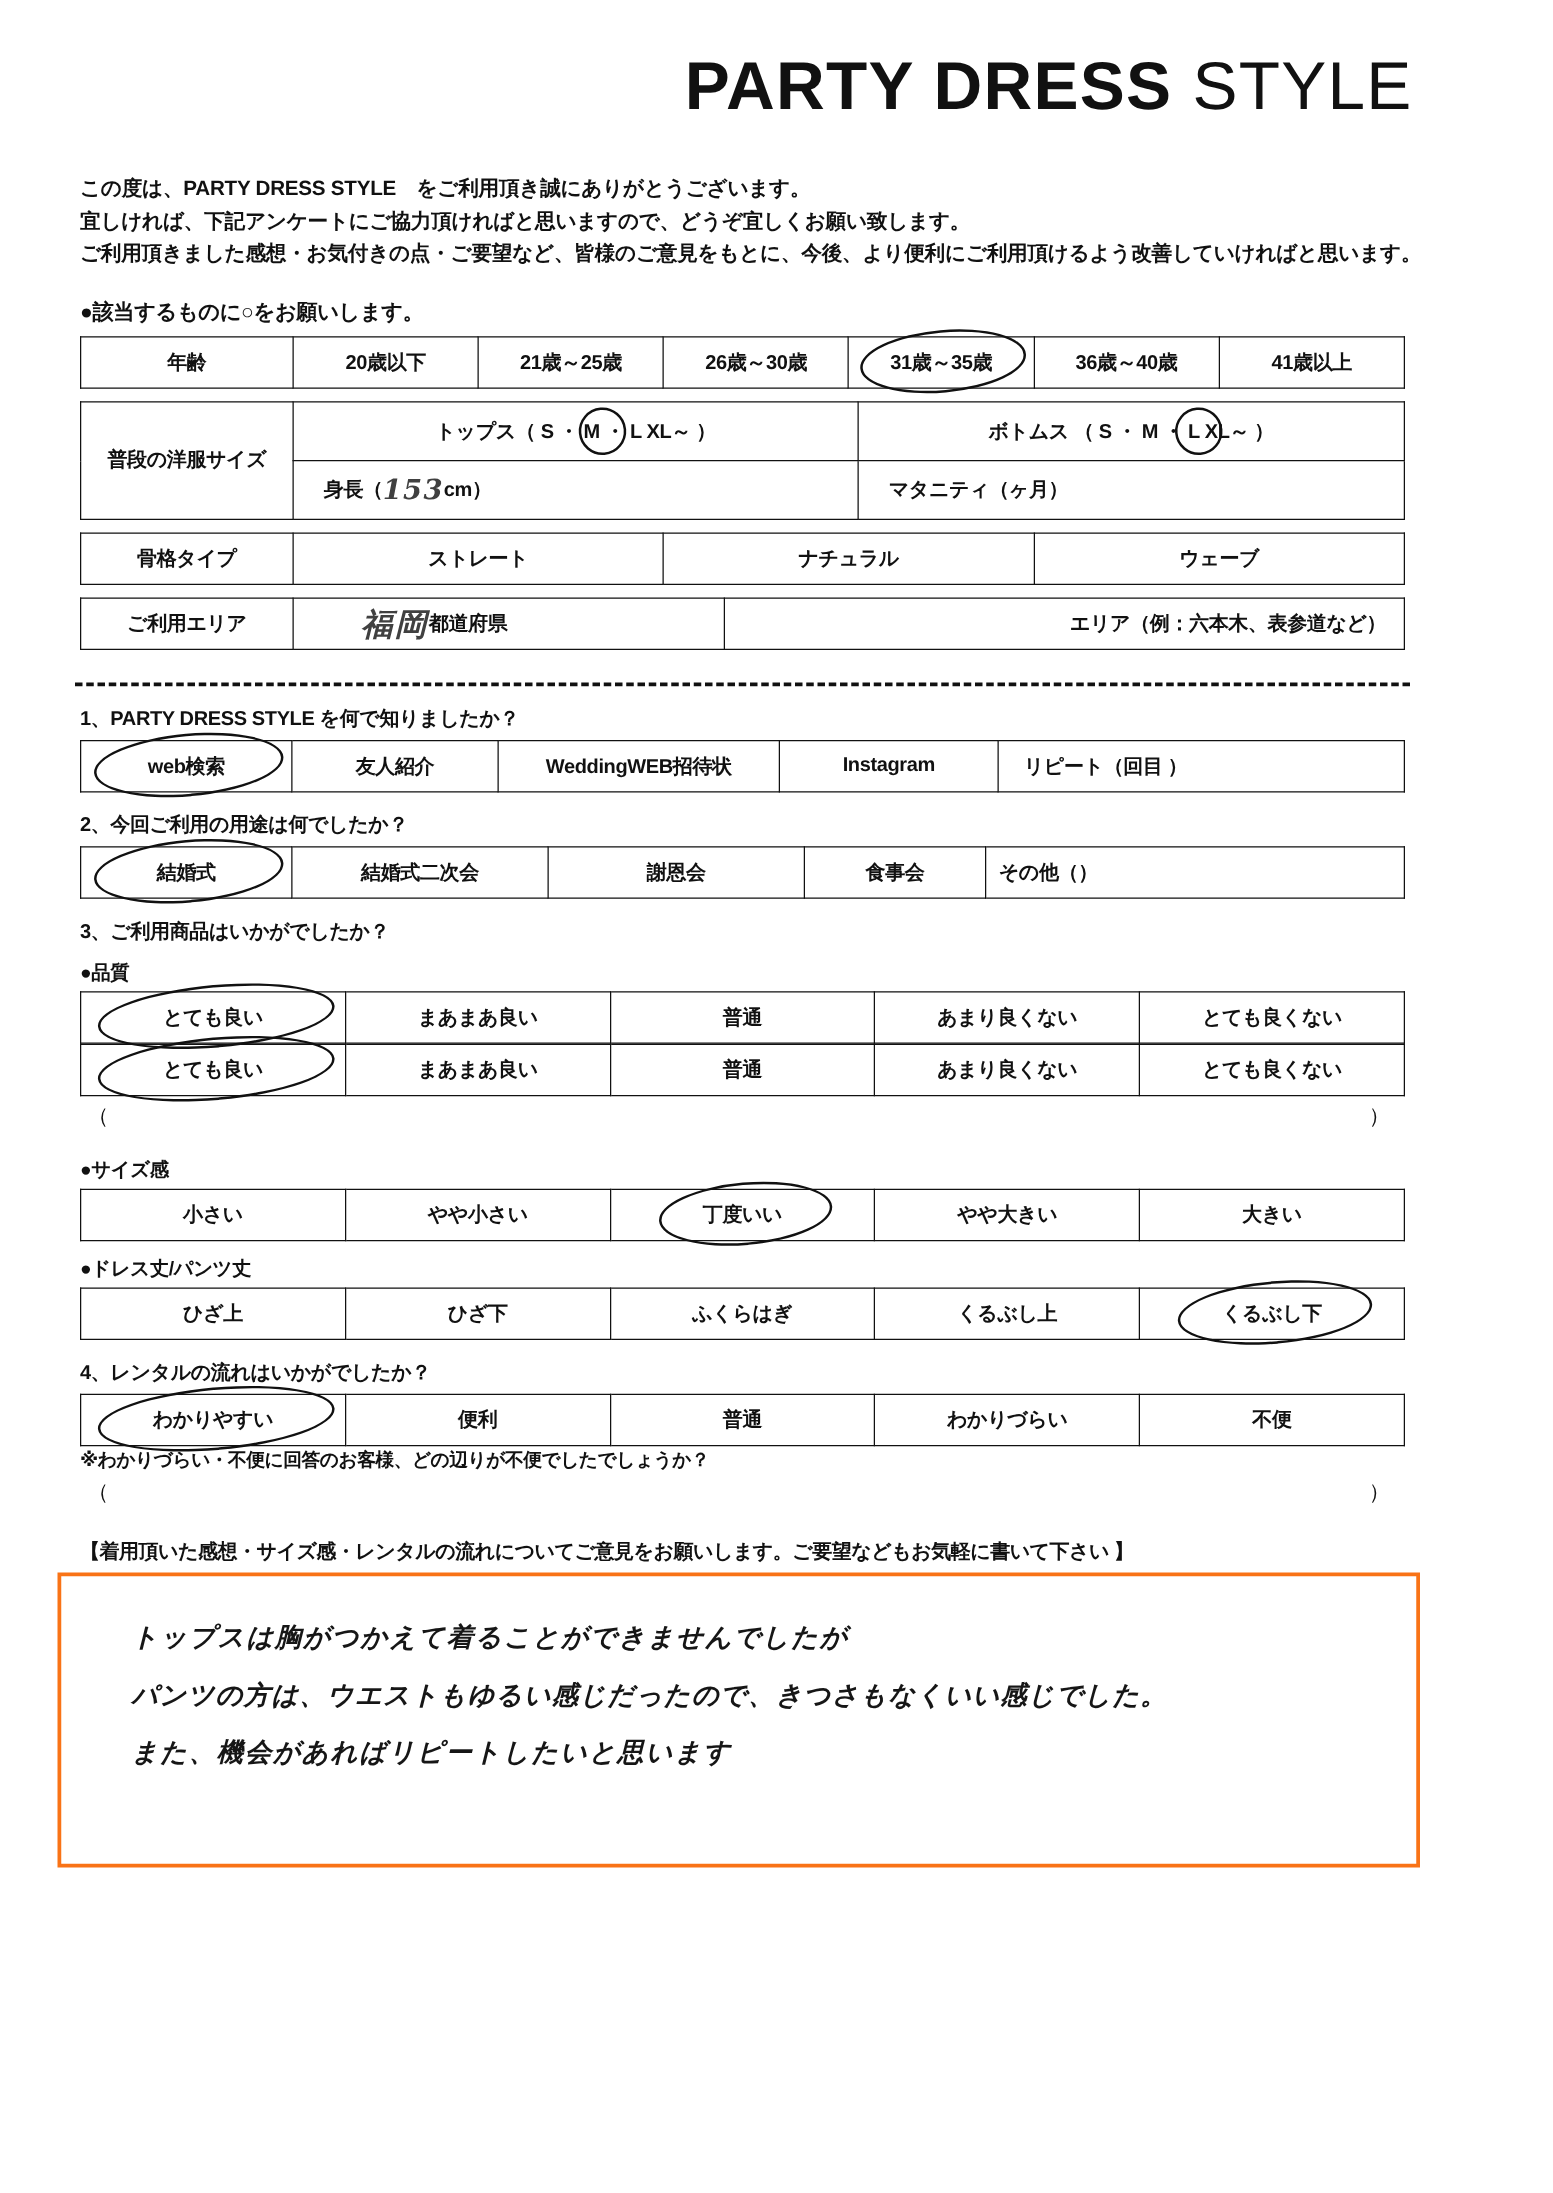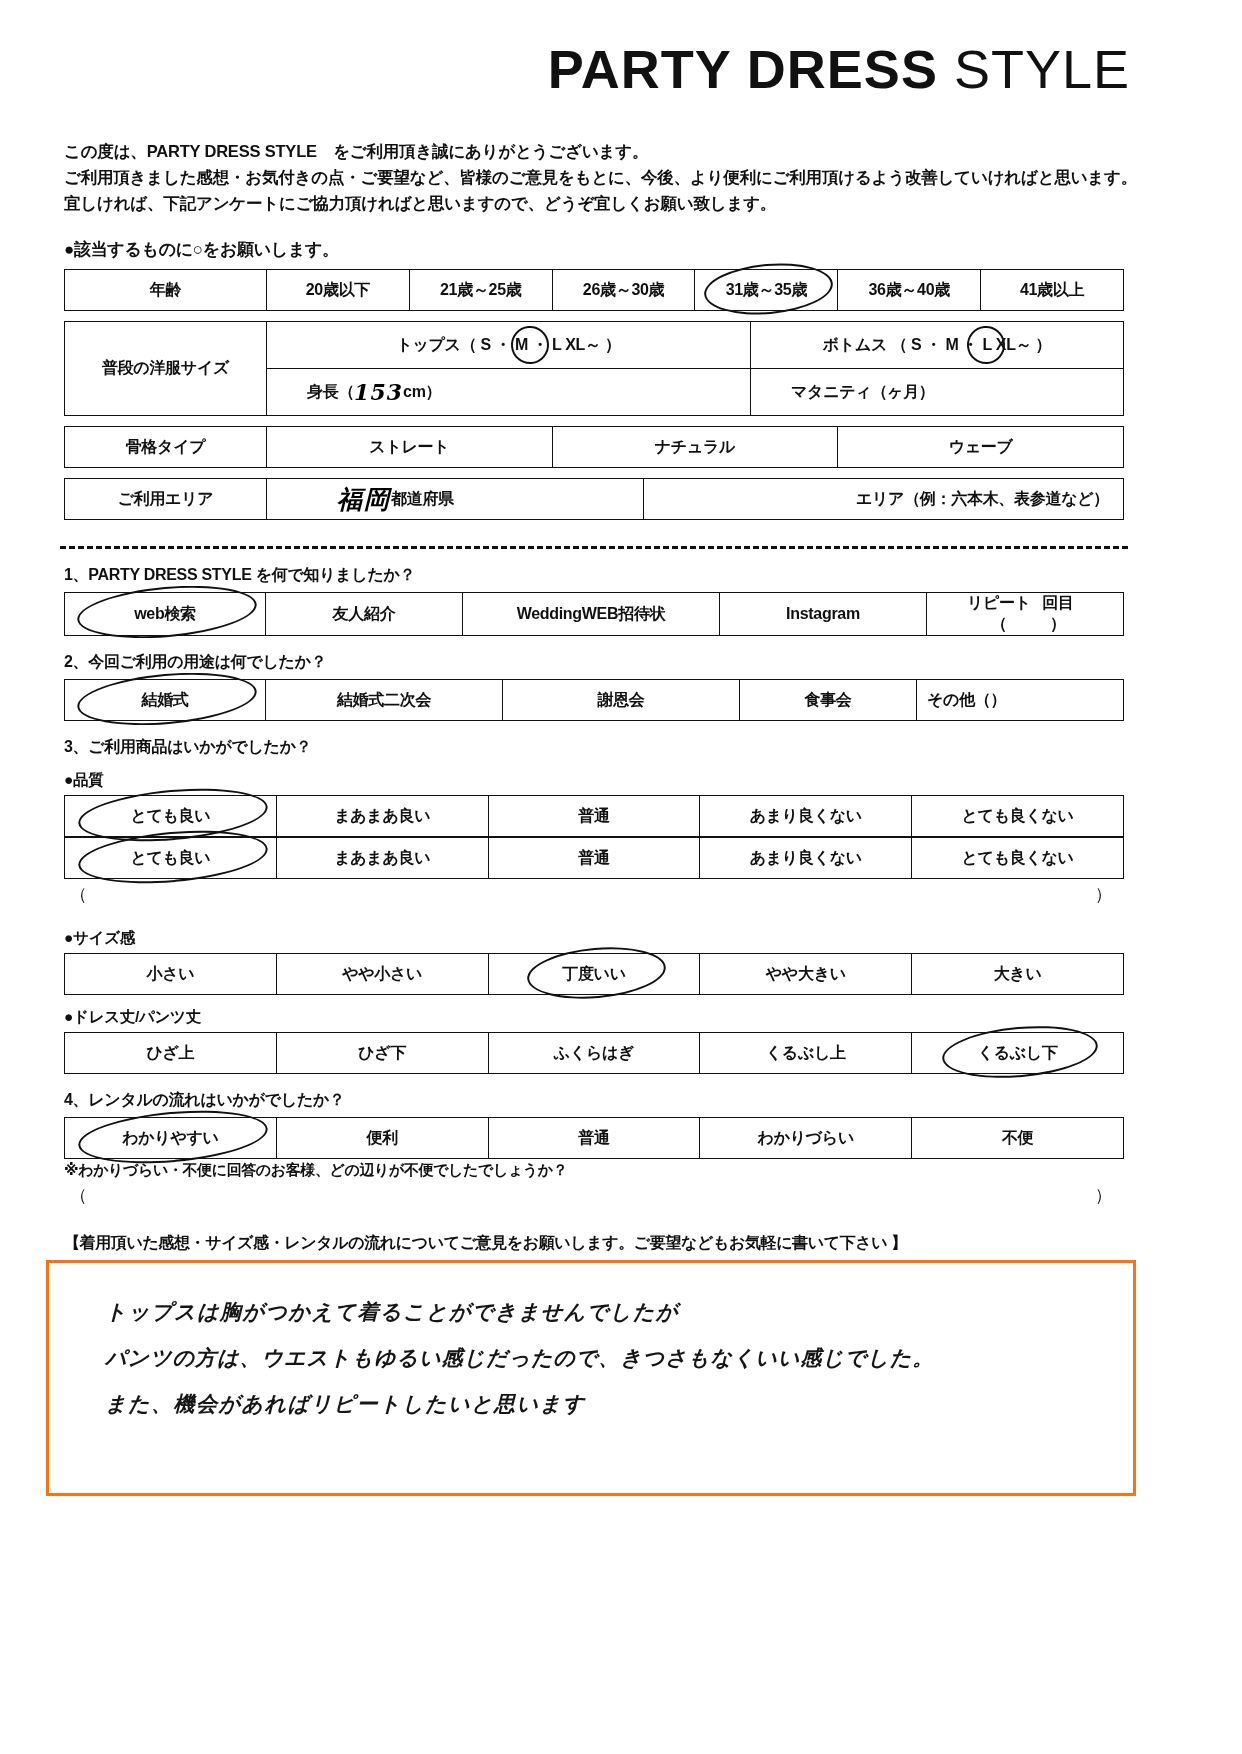--- a/index.html
+++ b/index.html
@@ -98,21 +98,21 @@
     table-layout: fixed;
   }
   .tbl td {
     border: 1.6px solid #111;
     height: 40px;
     text-align: center;
     font-size: 16px;
     font-weight: 600;
     letter-spacing: -0.3px;
     position: relative;
-    padding: 0 18px;
+    padding: 0 2px;
   }
   .tbl td.lbl {
     font-weight: 800;
   }
   .tbl td.tall { height: 46px; }
   .tbl td.lft { text-align: left; padding-left: 10px; }
   .tbl td.rgt { text-align: right; padding-right: 14px; }
   .tbl.mt { margin-top: 10px; }
 
   .two-side {
@@ -130,21 +130,21 @@
     margin: 26px 0 0 60px;
     width: 1068px;
     border-top: 3px dashed #111;
     height: 0;
   }
 
   
   .hand {
     font-family: "DejaVu Serif", "Liberation Serif", serif;
     font-style: italic;
-    color: #000000;
+    color: #404040;
   }
   .hw-val {
     font-size: 22px;
     letter-spacing: 1px;
   }
   .hw-cjk {
     font-family: "DejaVu Sans", sans-serif;
     font-style: italic;
     font-size: 25px;
     font-weight: 700;
@@ -201,22 +201,22 @@
 
   <div class="title-wrap">
     <div class="doc-title">
       <span class="b1">PARTY DRESS</span>
       <span class="b2">STYLE</span>
     </div>
   </div>
 
   <div class="intro">
     <div>この度は、PARTY DRESS STYLE　をご利用頂き誠にありがとうございます。</div>
+    <div>宜しければ、下記アンケートにご協力頂ければと思いますので、どうぞ宜しくお願い致します。</div>
     <div>ご利用頂きました感想・お気付きの点・ご要望など、皆様のご意見をもとに、今後、より便利にご利用頂けるよう改善していければと思います。</div>
-    <div>宜しければ、下記アンケートにご協力頂ければと思いますので、どうぞ宜しくお願い致します。</div>
   </div>
 
   <div class="sec-head">●該当するものに○をお願いします。</div>
 
   <table class="tbl">
     <tbody>
         <tr>
       <td class="lbl" style="width:165px">年齢</td>
       <td>20歳以下</td>
       <td>21歳～25歳</td>

